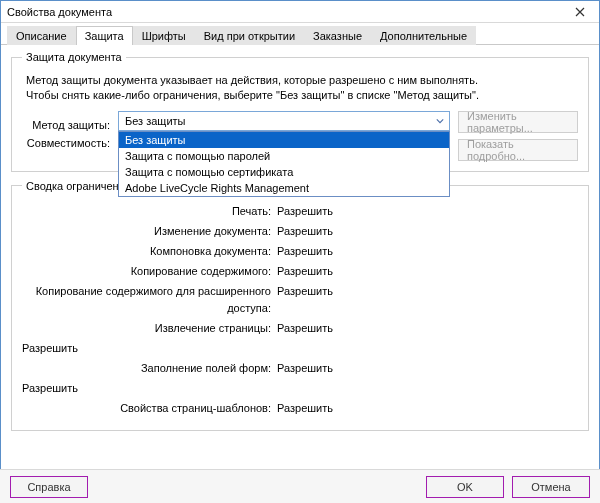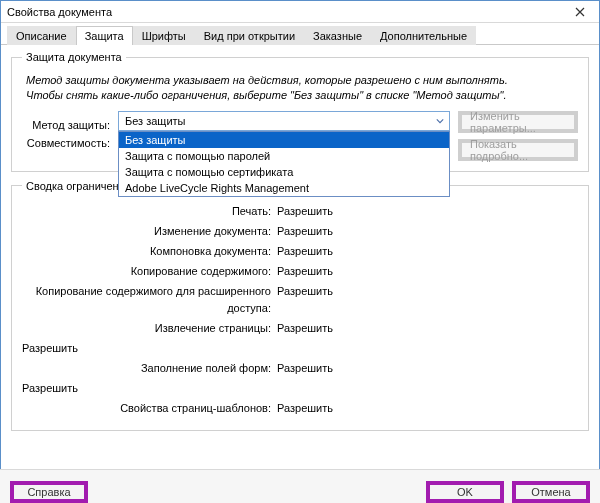--- a/index.html
+++ b/index.html
@@ -59,21 +59,21 @@
   }
   fieldset {
     border: 1px solid #d0d0d0;
     margin: 0 0 8px 0;
     padding: 8px 10px 10px 10px;
   }
   legend {
     padding: 0 4px;
     font-size: 11px;
   }
-  .desc { margin: 2px 0 8px 4px; line-height: 1.35; font-style: italic; }
+  .desc { margin: 2px 0 8px 4px; line-height: 1.35; }
   .formrow {
     display: flex;
     align-items: flex-end;
     gap: 6px;
     margin-bottom: 6px;
   }
   .formrow .lbl {
     width: 90px;
     text-align: right;
     padding-right: 2px;
@@ -123,21 +123,21 @@
   }
   .sidebtns {
     width: 120px;
     display: flex;
     flex-direction: column;
     gap: 6px;
     margin-left: 8px;
   }
   .btn {
     height: 22px;
-    border: 4px solid #a21caf;
+    border: 1px solid #a21caf;
     background: #f4f4f4;
     display: flex;
     align-items: center;
     justify-content: center;
     padding: 0 8px;
     color: #333;
     font-size: 11px;
   }
   .btn.disabled {
     color: #9e9e9e;
@@ -165,21 +165,21 @@
   }
   .bottombar {
     position: absolute;
     left: 0;
     right: 0;
     bottom: 0;
     height: 34px;
     border-top: 1px solid #d9d9d9;
     background: #f6f6f6;
     display: flex;
-    align-items: flex-end;
+    align-items: center;
     padding: 0 10px;
     gap: 8px;
   }
   .bottombar .spacer { flex: 1; }
   .bottombar .btn { min-width: 78px; }
 </style>
 </head>
 <body>
 
 <div class="titlebar">

